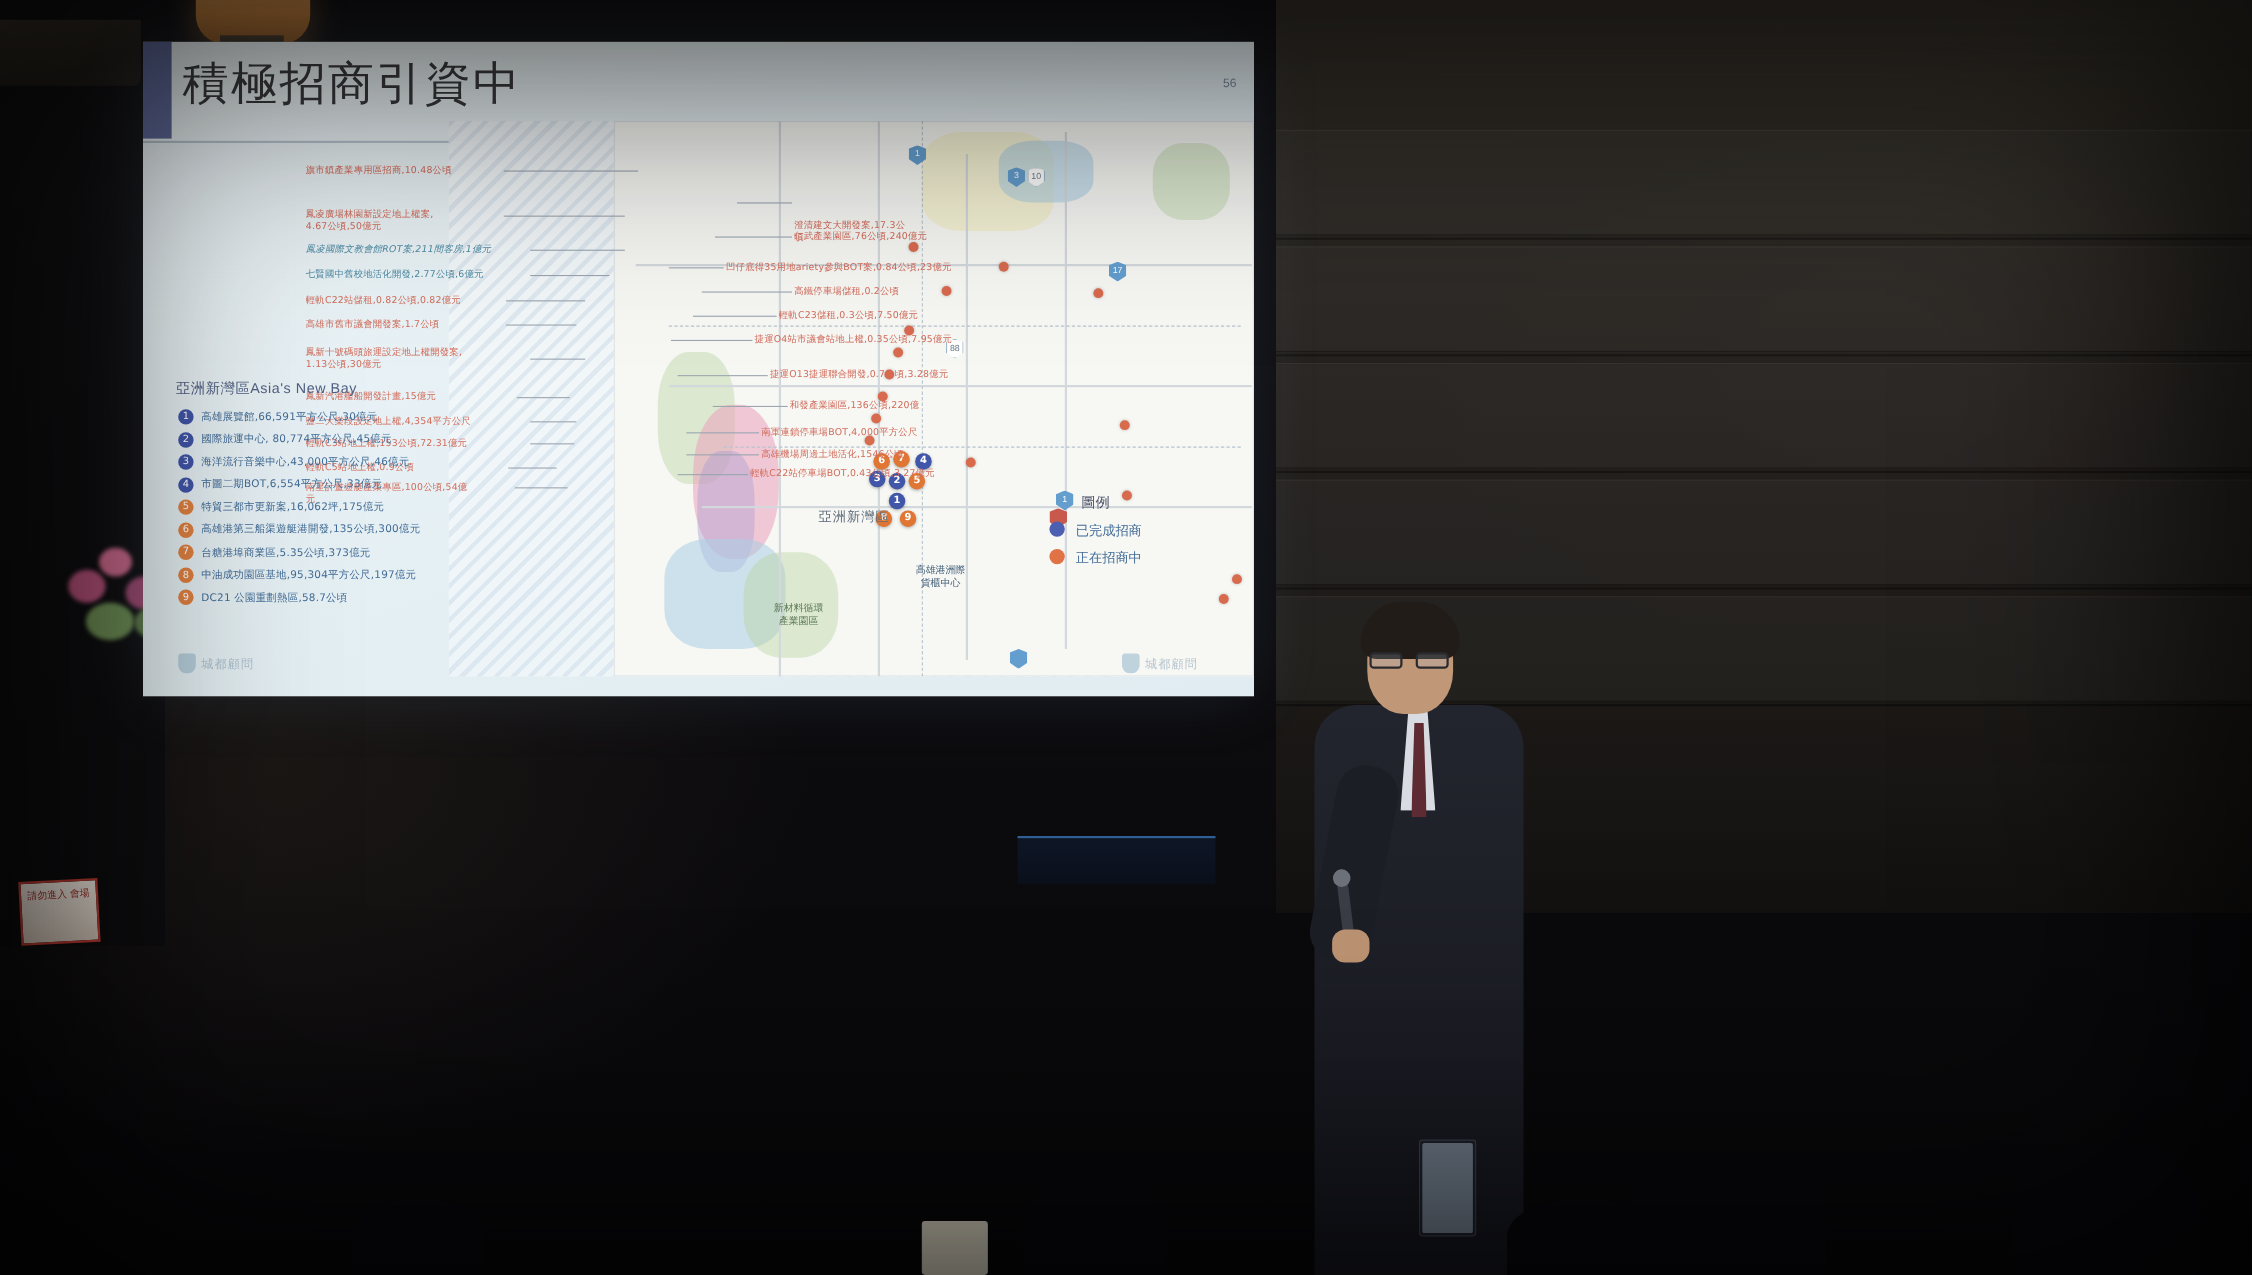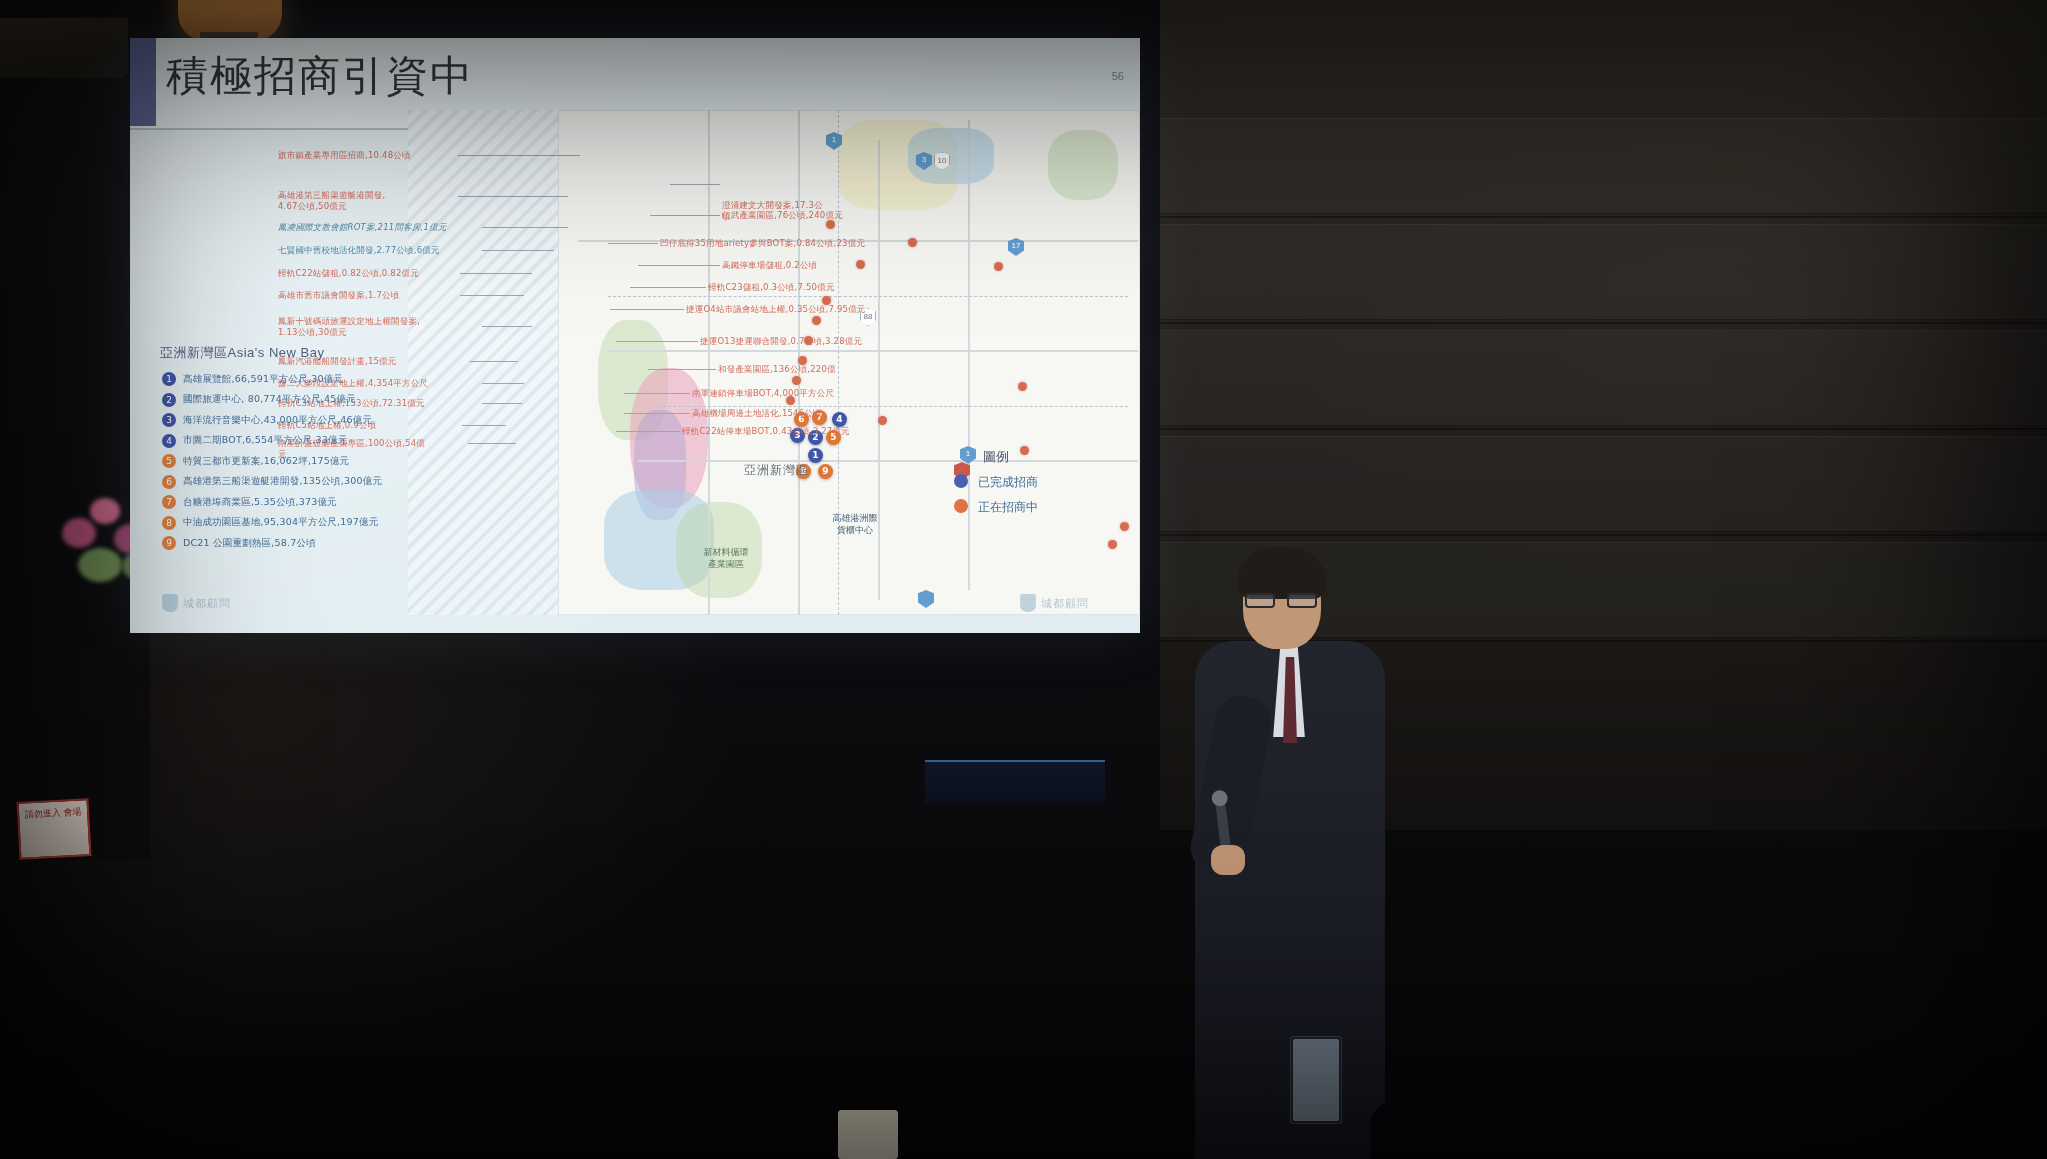--- a/index.html
+++ b/index.html
@@ -384,21 +384,21 @@
         <div class="bay-label" style="left:336px; top:352px;">亞洲新灣區</div>
         <div class="center-label" style="left:392px; top:402px; width:110px; white-space:pre-line;">高雄港洲際
 貨櫃中心</div>
         <div class="center-label" style="left:270px; top:436px; width:96px; white-space:pre-line; color:#5b7a55;">新材料循環
 產業園區</div>
       </div>
 
       <div class="anno" style="left:148px; top:112px; width:180px;">旗市鎮產業專用區招商,10.48公頃</div>
       <div class="leader" style="left:328px; top:117px; width:122px;"></div>
 
-      <div class="anno" style="left:148px; top:152px; width:180px;">高雄港第三船渠遊艇港開發,
+      <div class="anno" style="left:148px; top:152px; width:180px;">鳳凌廣場林園新設定地上權案,
 4.67公頃,50億元</div>
       <div class="leader" style="left:328px; top:158px; width:110px;"></div>
 
       <div class="anno teal" style="left:148px; top:184px; width:200px;font-style:italic;">鳳凌國際文教會館ROT案,211間客房,1億元</div>
       <div class="leader" style="left:352px; top:189px; width:86px;"></div>
 
       <div class="anno teal" style="left:148px; top:207px; width:200px;">七賢國中舊校地活化開發,2.77公頃,6億元</div>
       <div class="leader" style="left:352px; top:212px; width:72px;"></div>
 
       <div class="anno" style="left:148px; top:230px; width:180px;">輕軌C22站儲租,0.82公頃,0.82億元</div>

